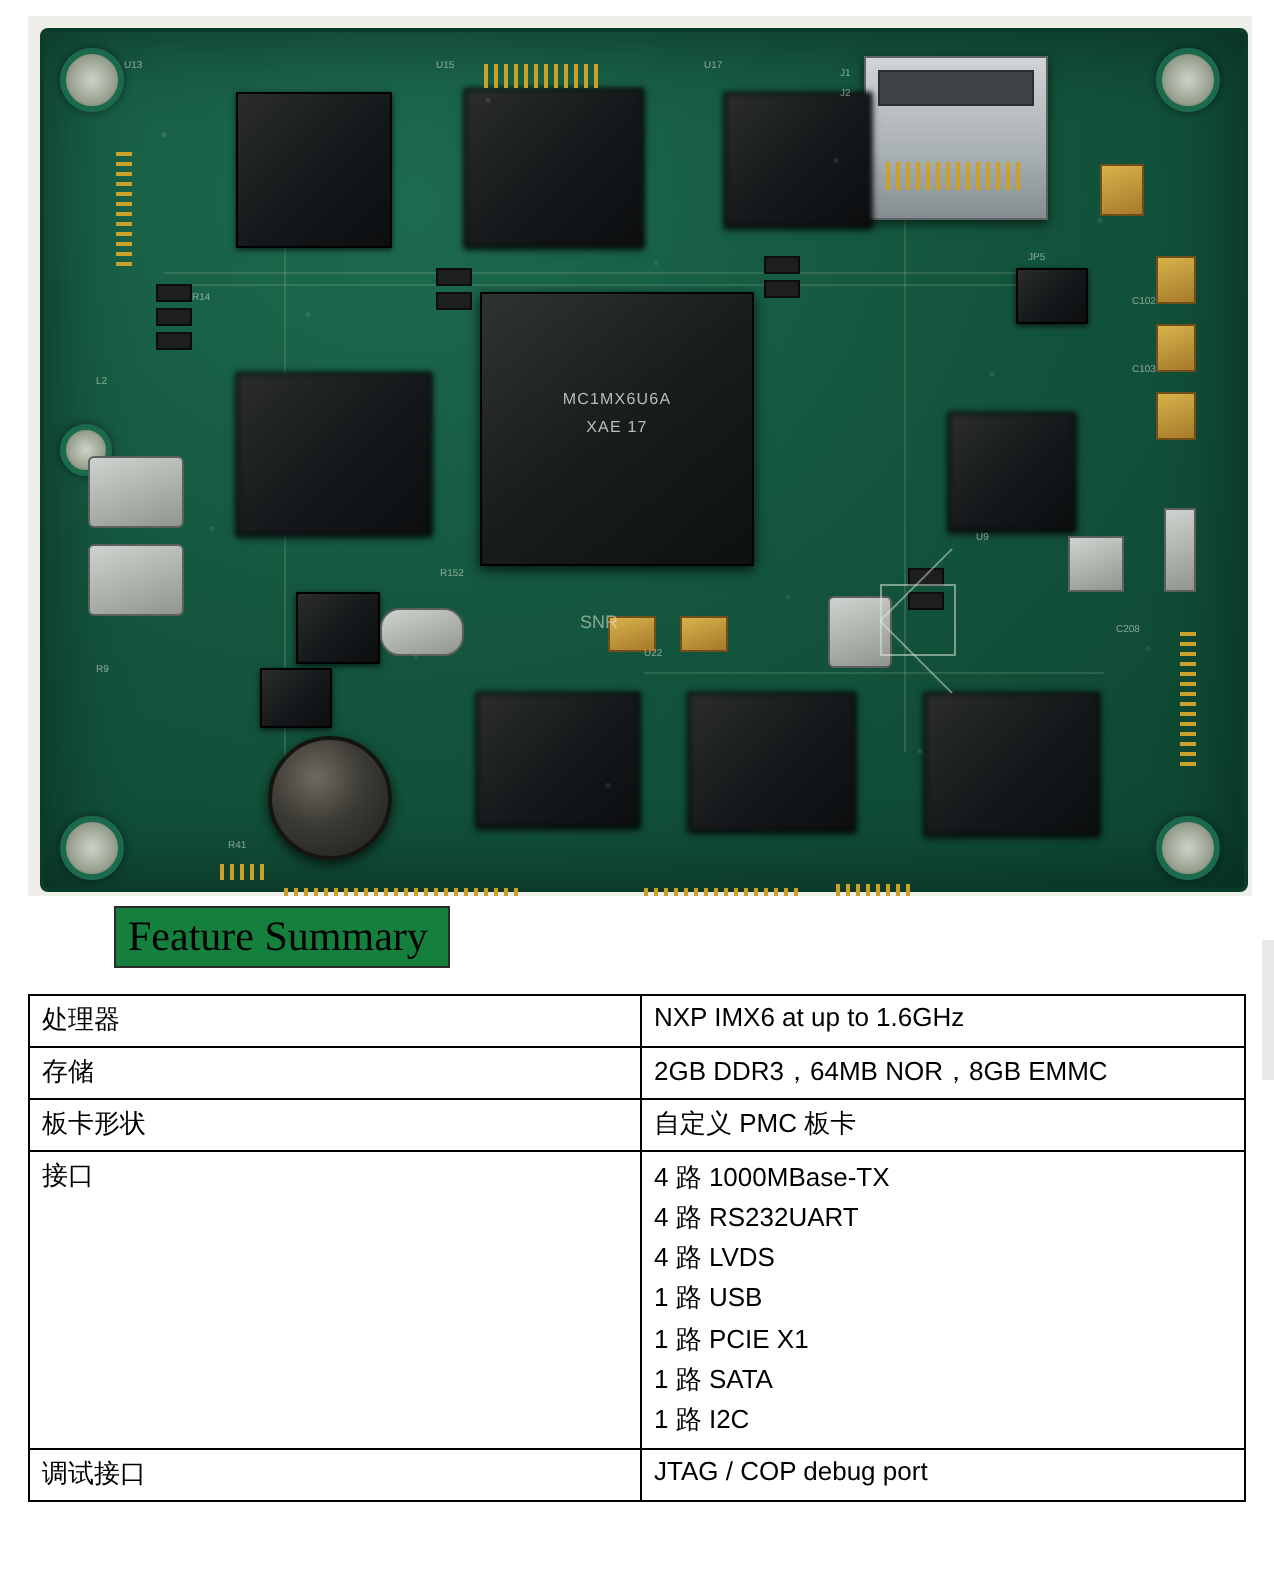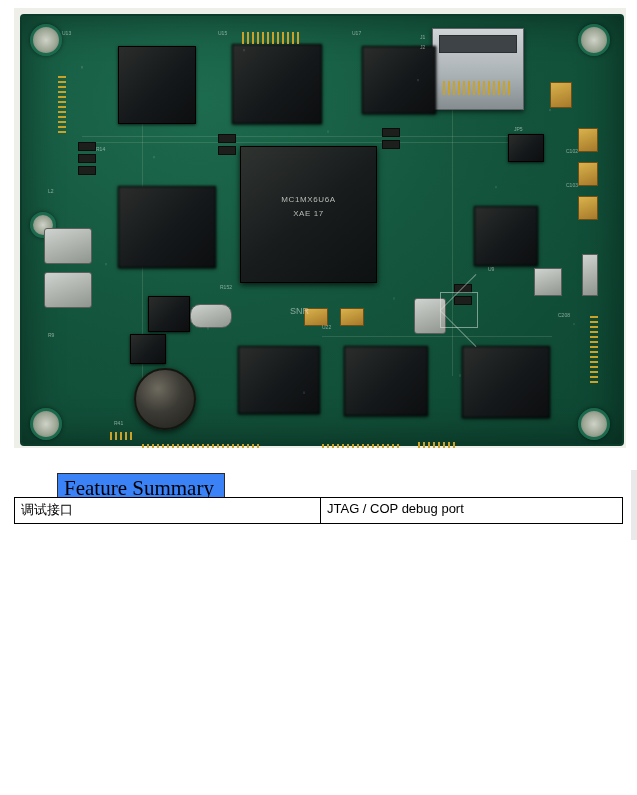--- a/index.html
+++ b/index.html
@@ -157,25 +157,24 @@
   .xbox::before { transform: rotate(45deg); }
   .xbox::after  { transform: rotate(-45deg); }
 
   
   .caption-box {
     position: absolute;
     left: 57px;
     top: 453px;
     padding: 2px 10px 3px 6px;
     border: 1px solid #2b2b2b;
-    background: #3b82f6;
+    background: #15803d;
     font-size: 21px;
     line-height: 1.15;
     color: #000;
-    margin-top: 20px;
   }
 
   
   .spec-table {
     position: absolute;
     left: 14px;
     top: 497px;
     width: 608px;
     border-collapse: collapse;
     table-layout: fixed;
@@ -315,24 +314,48 @@
   <span>Feature Summary</span>
 </div>
 
 <table class="spec-table">
   <colgroup>
       <col class="c1">
       <col class="c2">
     </colgroup>
   <tbody>
 
-
-
-
-
+    <tr>
+      <td class="k">处理器</td>
+      <td class="v">NXP IMX6 at up to 1.6GHz</td>
+    </tr>
+
+    <tr>
+      <td class="k">存储</td>
+      <td class="v">2GB DDR3，64MB NOR，8GB EMMC</td>
+    </tr>
+
+    <tr>
+      <td class="k">板卡形状</td>
+      <td class="v">自定义 PMC 板卡</td>
+    </tr>
+
+
+    <tr>
+      <td class="k">接口</td>
+      <td class="v iflist">
+        <div>4 路 1000MBase-TX</div>
+        <div>4 路 RS232UART</div>
+        <div>4 路 LVDS</div>
+        <div>1 路 USB</div>
+        <div>1 路 PCIE X1</div>
+        <div>1 路 SATA</div>
+        <div>1 路 I2C</div>
+      </td>
+    </tr>
 
     <tr>
       <td class="k">调试接口</td>
       <td class="v">JTAG / COP debug port</td>
     </tr>
   </tbody>
 </table>
 
 <div class="edge-mark" style="top:470px; height:70px;"></div>
 

